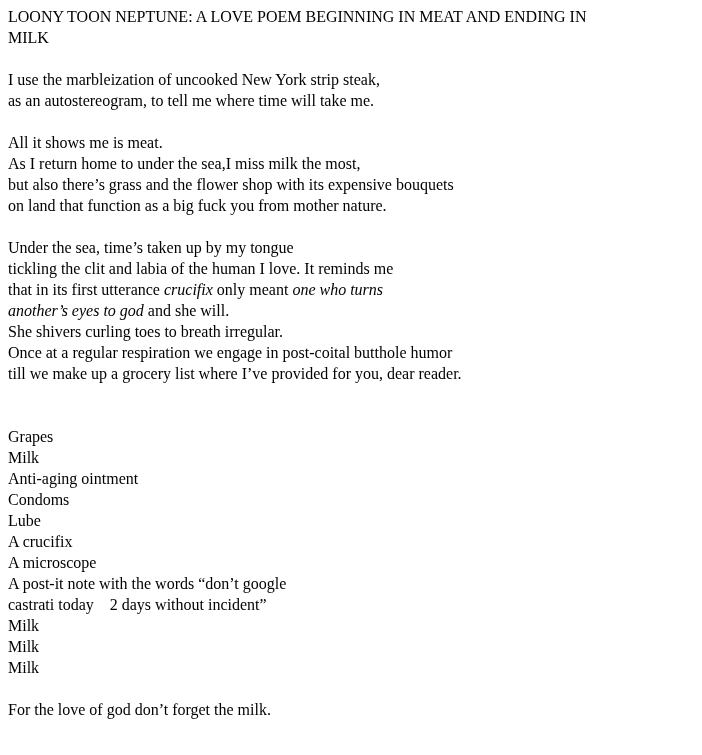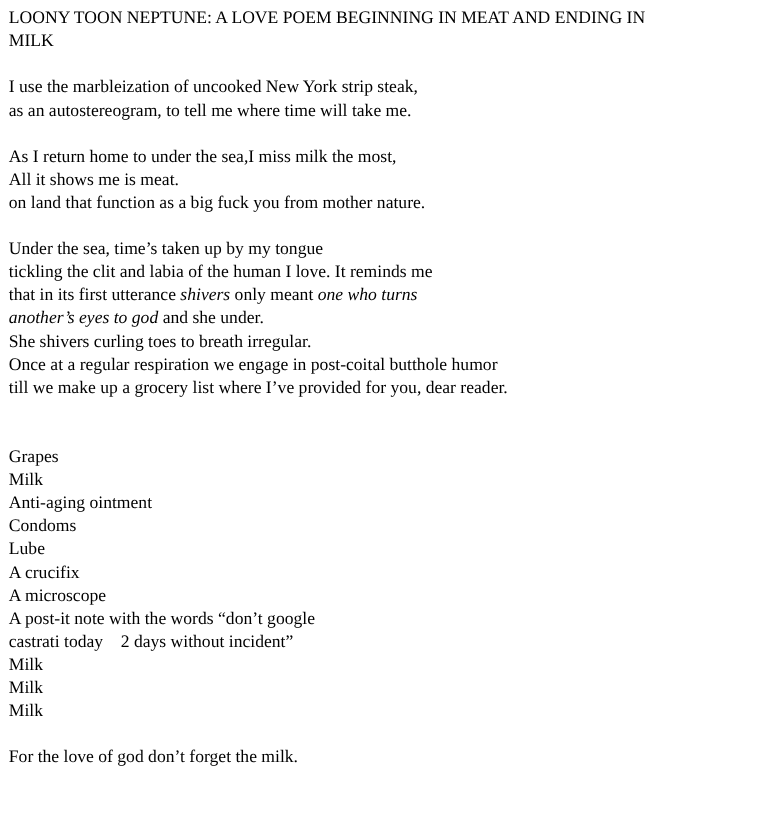--- a/index.html
+++ b/index.html
@@ -34,28 +34,29 @@
 </head>
 <body>
 
 <div class="document">
     <div class="line"><span>LOONY TOON NEPTUNE: A LOVE POEM BEGINNING IN MEAT AND ENDING IN</span></div>
     <div class="line"><span>MILK</span></div>
     <div class="line">&nbsp;</div>
     <div class="line"><span>I use the marbleization of uncooked New York strip steak,</span></div>
     <div class="line"><span>as an autostereogram, to tell me where time will take me.</span></div>
     <div class="line">&nbsp;</div>
+    <div class="line"><span>All it shows me is meat.</span></div>
     <div class="line"><span>As I return home to under the sea,I miss milk the most,</span></div>
-    <div class="line"><span>All it shows me is meat.</span></div>
+    <div class="line"><span>but also there’s grass and the flower shop with its expensive bouquets</span></div>
     <div class="line"><span>on land that function as a big fuck you from mother nature.</span></div>
     <div class="line">&nbsp;</div>
     <div class="line"><span>Under the sea, time’s taken up by my tongue</span></div>
     <div class="line"><span>tickling the clit and labia of the human I love. It reminds me</span></div>
-    <div class="line"><span>that in its first utterance </span><span class="italic">shivers</span><span> only meant </span><span class="italic">one who turns</span></div>
-    <div class="line"><span class="italic">another’s eyes to god</span><span> and she under.</span></div>
+    <div class="line"><span>that in its first utterance </span><span class="italic">crucifix</span><span> only meant </span><span class="italic">one who turns</span></div>
+    <div class="line"><span class="italic">another’s eyes to god</span><span> and she will.</span></div>
     <div class="line"><span>She shivers curling toes to breath irregular.</span></div>
     <div class="line"><span>Once at a regular respiration we engage in post-coital butthole humor</span></div>
     <div class="line"><span>till we make up a grocery list where I’ve provided for you, dear reader.</span></div>
     <div class="line">&nbsp;</div>
     <div class="line">&nbsp;</div>
     <div class="line"><span>Grapes</span></div>
     <div class="line"><span>Milk</span></div>
     <div class="line"><span>Anti-aging ointment</span></div>
     <div class="line"><span>Condoms</span></div>
     <div class="line"><span>Lube</span></div>

